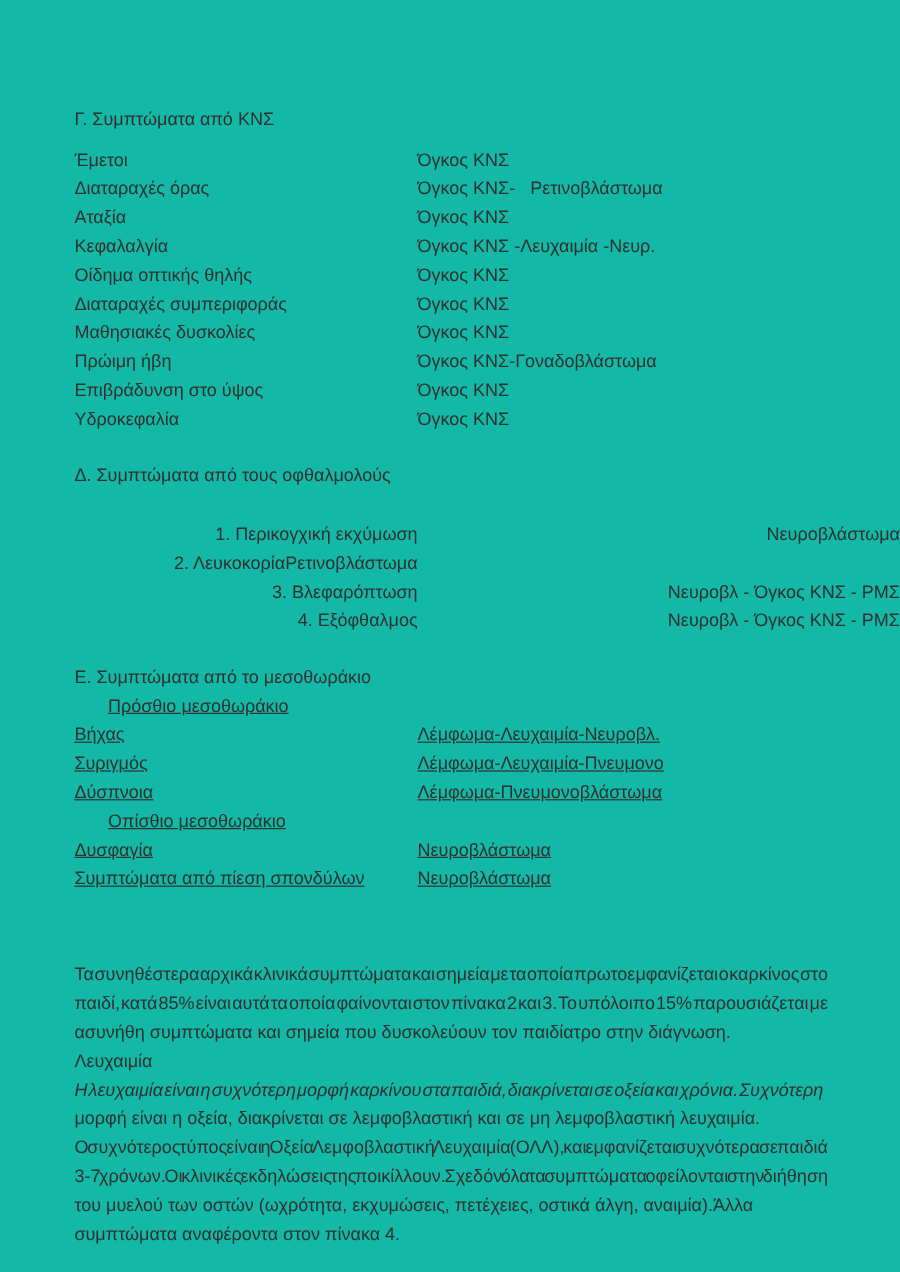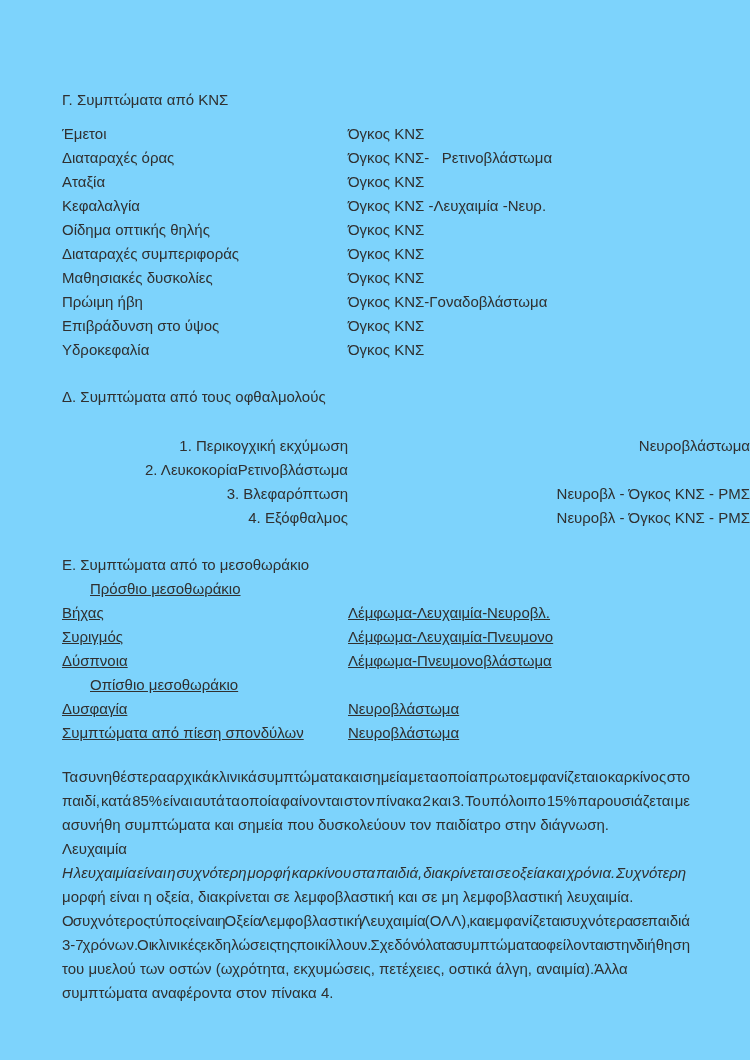--- a/index.html
+++ b/index.html
@@ -1,20 +1,20 @@
 <!DOCTYPE html>
 <html><head>
 <meta charset="utf-8">
 <style>
   html, body { margin: 0; padding: 0; background: #ffffff; }
   .page {
     position: relative;
     width: 750px;
     height: 1060px;
-    background: #7dd3fc;
+    background: #14b8a6;
     overflow: hidden;
     font-family: "Liberation Sans", sans-serif;
     font-size: 15px;
     color: #303030;
   }
   .hdr {
     margin-left: 62px;
     line-height: 24px;
     white-space: pre;
   }
@@ -153,21 +153,21 @@
     <div class="cause">Νευροβλάστωμα</div>
   </div>
 
   <div class="row">
     <div class="sym">Συμπτώματα από πίεση σπονδύλων</div>
     <div class="cause">Νευροβλάστωμα</div>
   </div>
 </div>
 
   <div class="paras">
-  <div class="pline just"><span class="ptext" style="word-spacing: -3.66106px;">Τα συνηθέστερα αρχικά κλινικά συμπτώματα και σημεία με τα οποία πρωτοεμφανίζεται ο καρκίνος στο</span></div>
+  <div class="pline just"><span class="ptext" style="word-spacing: -3.66106px; margin-top: 36px;">Τα συνηθέστερα αρχικά κλινικά συμπτώματα και σημεία με τα οποία πρωτοεμφανίζεται ο καρκίνος στο</span></div>
 
   <div class="pline just"><span class="ptext" style="word-spacing: -3.28125px;">παιδί, κατά 85% είναι αυτά τα οποία φαίνονται στον πίνακα 2 και 3. Το υπόλοιπο 15% παρουσιάζεται με</span></div>
 
   <div class="pline"><span class="ptext">ασυνήθη συμπτώματα και σημεία που δυσκολεύουν τον παιδίατρο στην διάγνωση.</span></div>
 
   <div class="pline"><span class="ptext">Λευχαιμία</span></div>
 
   <div class="pline just"><span class="ptext" style="word-spacing: -3.20201px; font-style: italic;">Η λευχαιμία είναι η συχνότερη μορφή καρκίνου στα παιδιά, διακρίνεται σε οξεία και χρόνια. Συχνότερη</span></div>
 
   <div class="pline"><span class="ptext">μορφή είναι η οξεία, διακρίνεται σε λεμφοβλαστική και σε μη λεμφοβλαστική λευχαιμία.</span></div>

